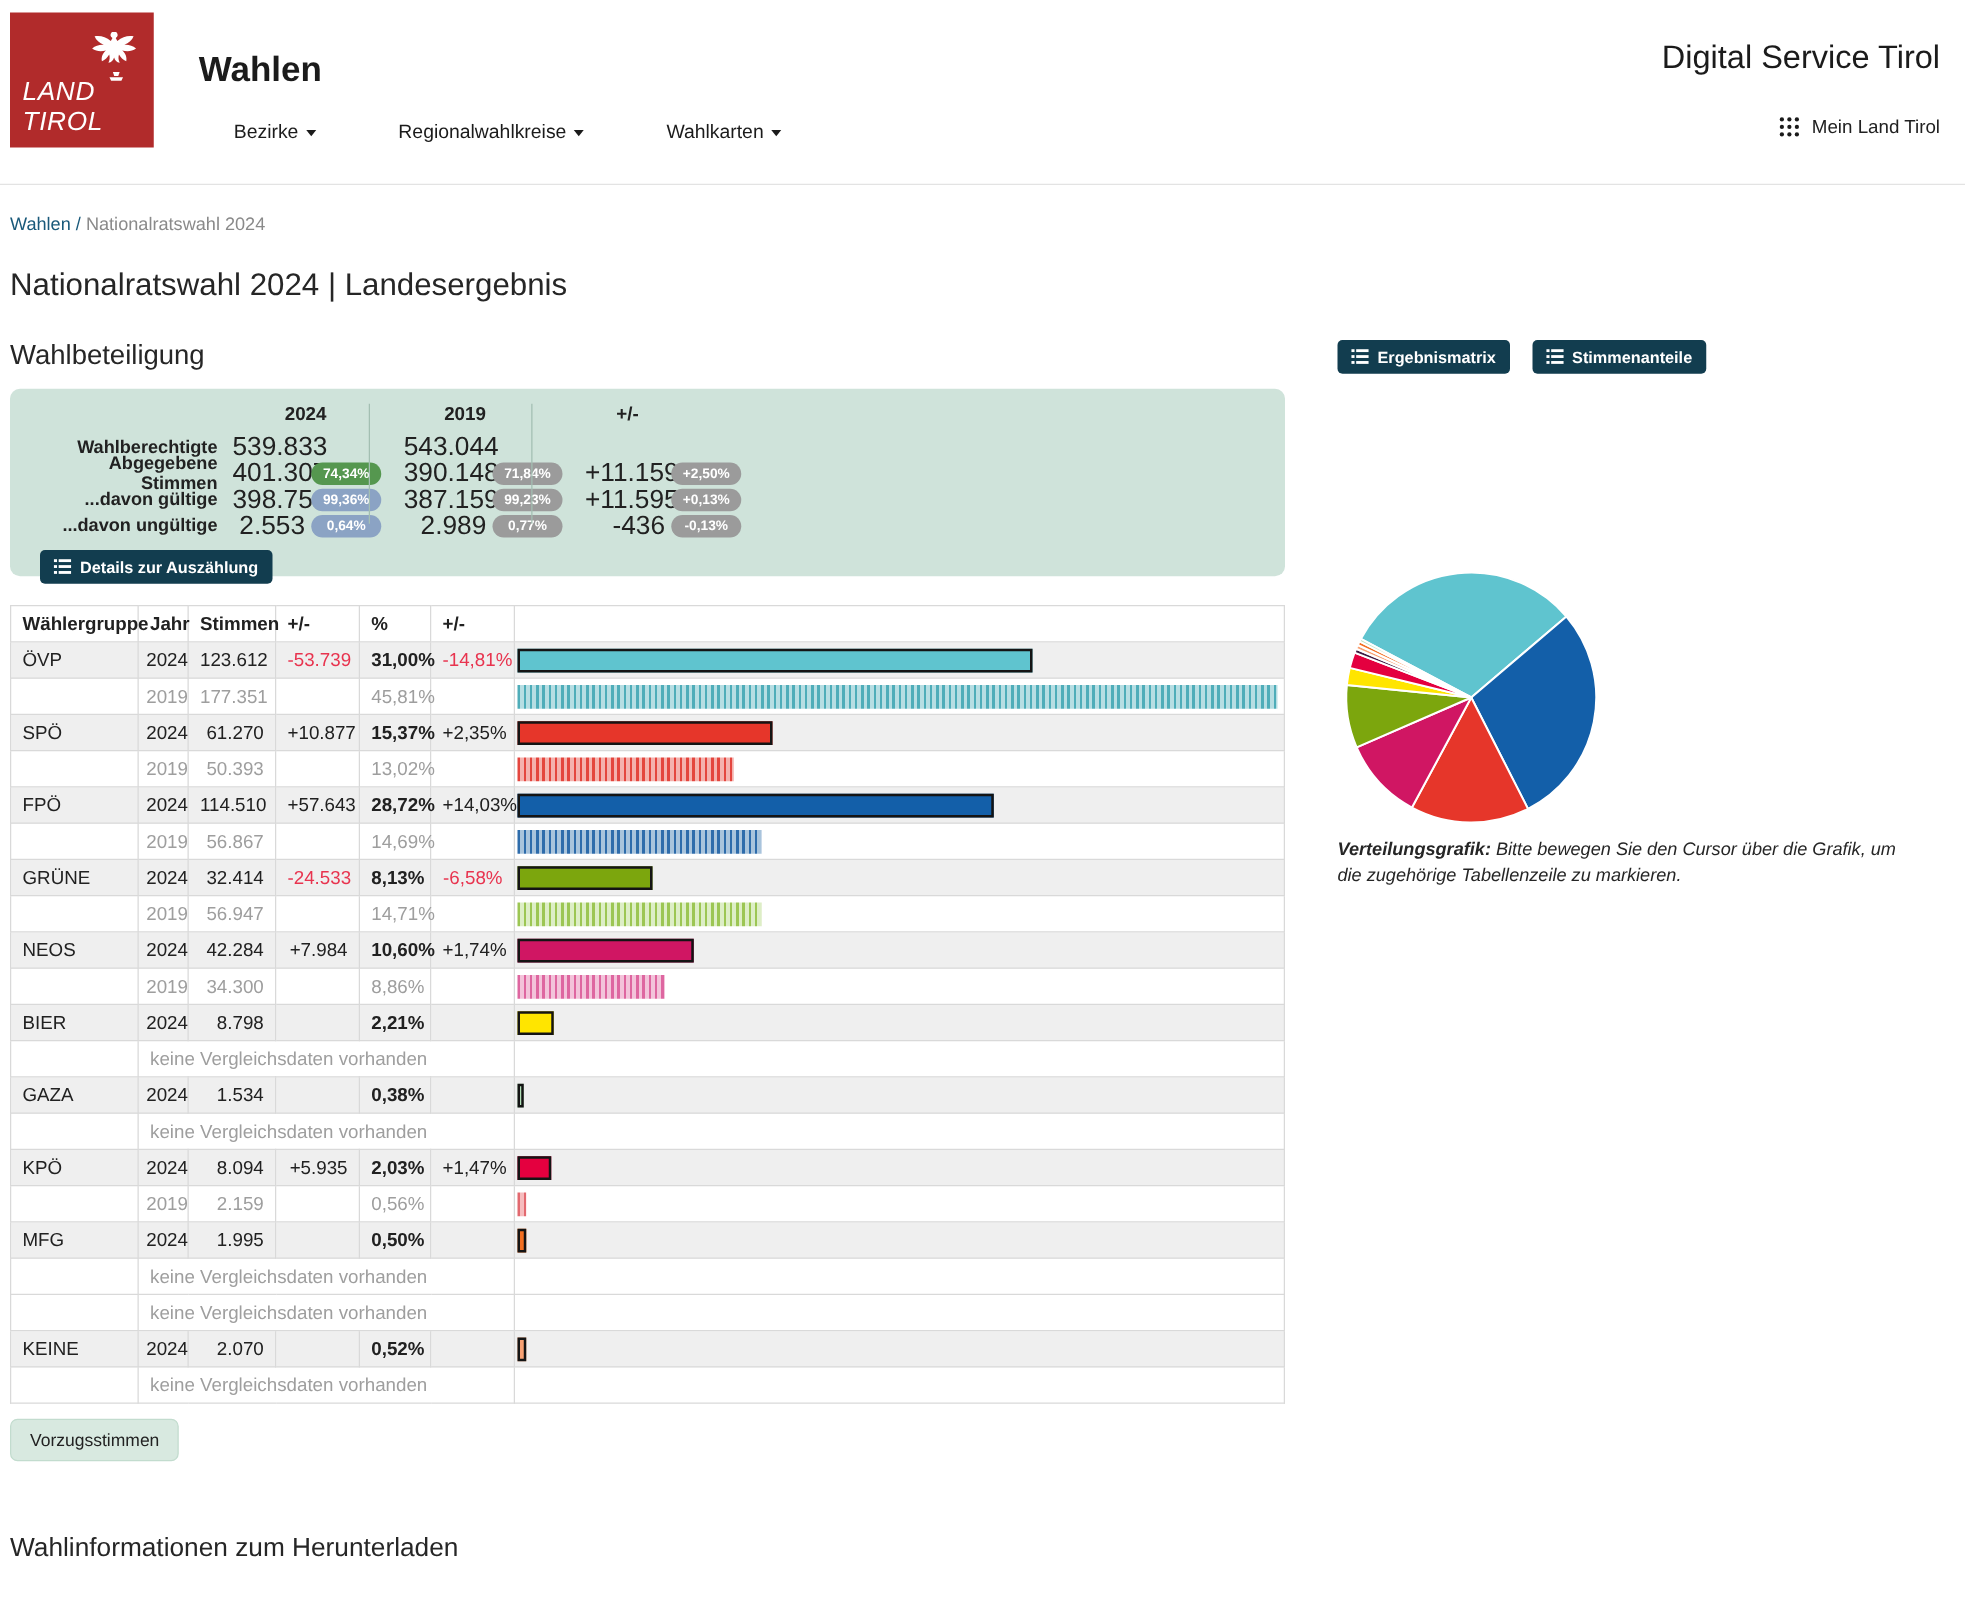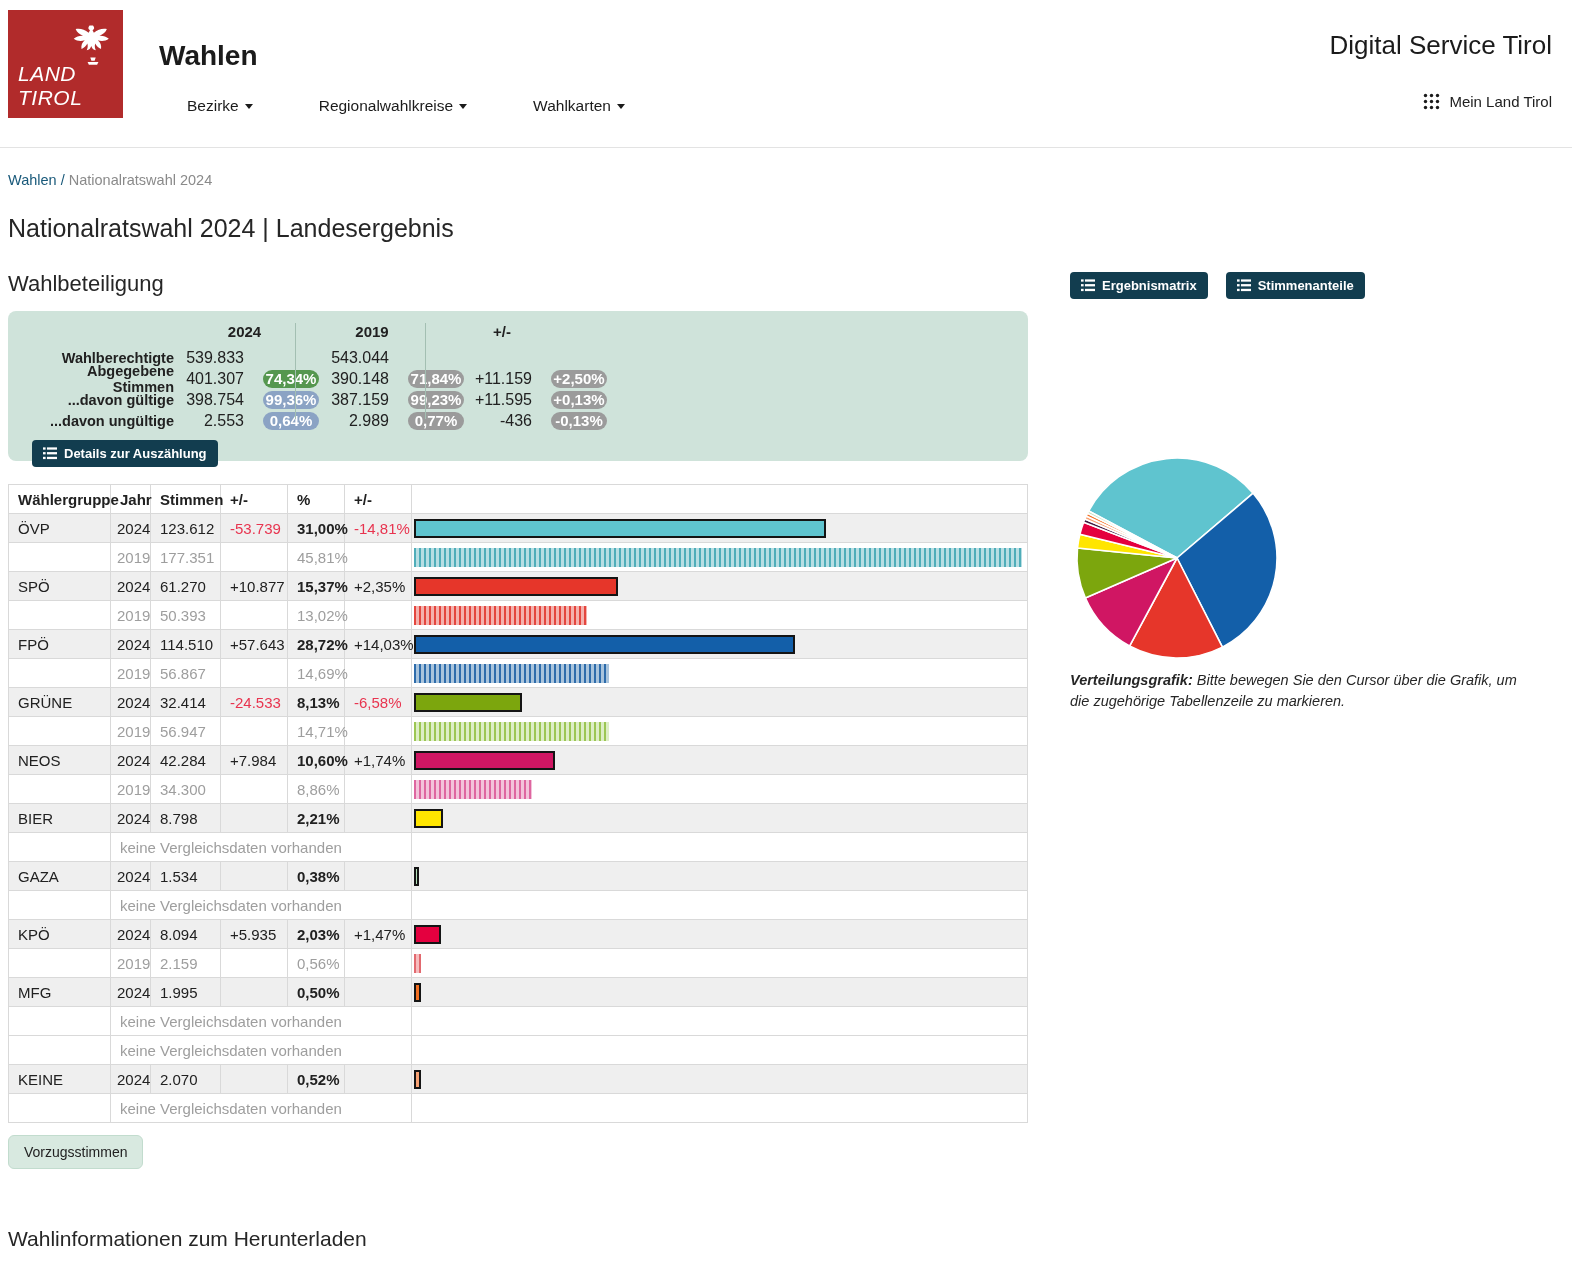--- a/index.html
+++ b/index.html
@@ -32,39 +32,39 @@
   .content { display:flex; align-items:flex-start; padding:0 0 0 8px; }
   .col-left { width:1020px; flex:0 0 auto; }
   .col-right { margin-left:42px; width:480px; }
   .section-h { font-size:22px; font-weight:400; color:#262626; margin-top:28px; }
   
   .turnout-box { margin-top:14px; background:#cfe3da; border-radius:8px; padding:12px 14px 12px 14px; position:relative; height:150px; }
   .t-sep { position:absolute; width:1px; background:#a3bfb2; top:12px; height:96px; }
   .t-sep.s1 { left:287px; } .t-sep.s2 { left:417px; }
   .t-row { display:flex; align-items:center; height:20px; margin-bottom:1px; }
   .t-label { width:152px; text-align:right; font-weight:bold; font-size:14.5px; }
-  .t-val { text-align:right; font-size:16px;padding-left:12px; }
+  .t-val { text-align:right; font-size:21px;padding-left:12px; }
   .t-v2024 { width:70px; } .t-v2019 { width:78px; } .t-vdiff { width:76px; }
   .t-badge-slot { width:62px; margin-left:5px; display:flex; }
   .t-badge-slot.wide { width:66px; }
-  .badge { border-radius:10px; color:#fff; font-size:15px; font-weight:bold; padding:2px 0; min-width:56px; text-align:center; line-height:14px;margin-left:14px; }
+  .badge { border-radius:10px; color:#fff; font-size:11px; font-weight:bold; padding:2px 0; min-width:56px; text-align:center; line-height:14px; }
   .badge.green { background:#55974f; }
   .badge.slate { background:#8ba3c4; }
   .badge.gray { background:#9b9b9b; }
   .t-headline { display:flex; height:22px; margin-bottom:3px; }
   .t-hcell { font-weight:bold; text-align:center; font-size:15px; }
   .btn-dark { display:inline-flex; align-items:center; gap:7px; background:#123d4f; color:#fff; font-weight:bold; font-size:13px; border:none; border-radius:4px; padding:6px 11px; cursor:pointer;margin-top:16px; }
   .turnout-box .btn-dark { margin:8px 0 0 10px; }
   
   .results { margin-top:23px; border-collapse:collapse; width:1020px; table-layout:fixed; }
   .results th, .results td { border:1px solid #d9d9d9; padding:4px 9px; height:29px; font-size:15px; vertical-align:middle; }
   .results th { font-weight:bold; text-align:left; background:#fff; }
   .results col.c1{width:102px;} .results col.c2{width:40px;} .results col.c3{width:70px;}
   .results col.c4{width:67px;} .results col.c5{width:57px;} .results col.c6{width:67px;}
-  .results td.num { text-align:left; }
+  .results td.num { text-align:right; }
   .results td.jahr { padding-left:6px; }
   .results tr.r2024 td { background:#efefef; }
   .results tr.r2019 td { background:#fff; color:#9e9e9e; }
   .results td.pctb { font-weight:bold; }
   .results td.neg { color:#e8344f; }
   .results td.nodata-cell { color:#9e9e9e; }
   .results td.barcell { padding:3px 2px; }
   .bar { height:19px; }
   .bar.solid { border:2px solid #141414; }
   

